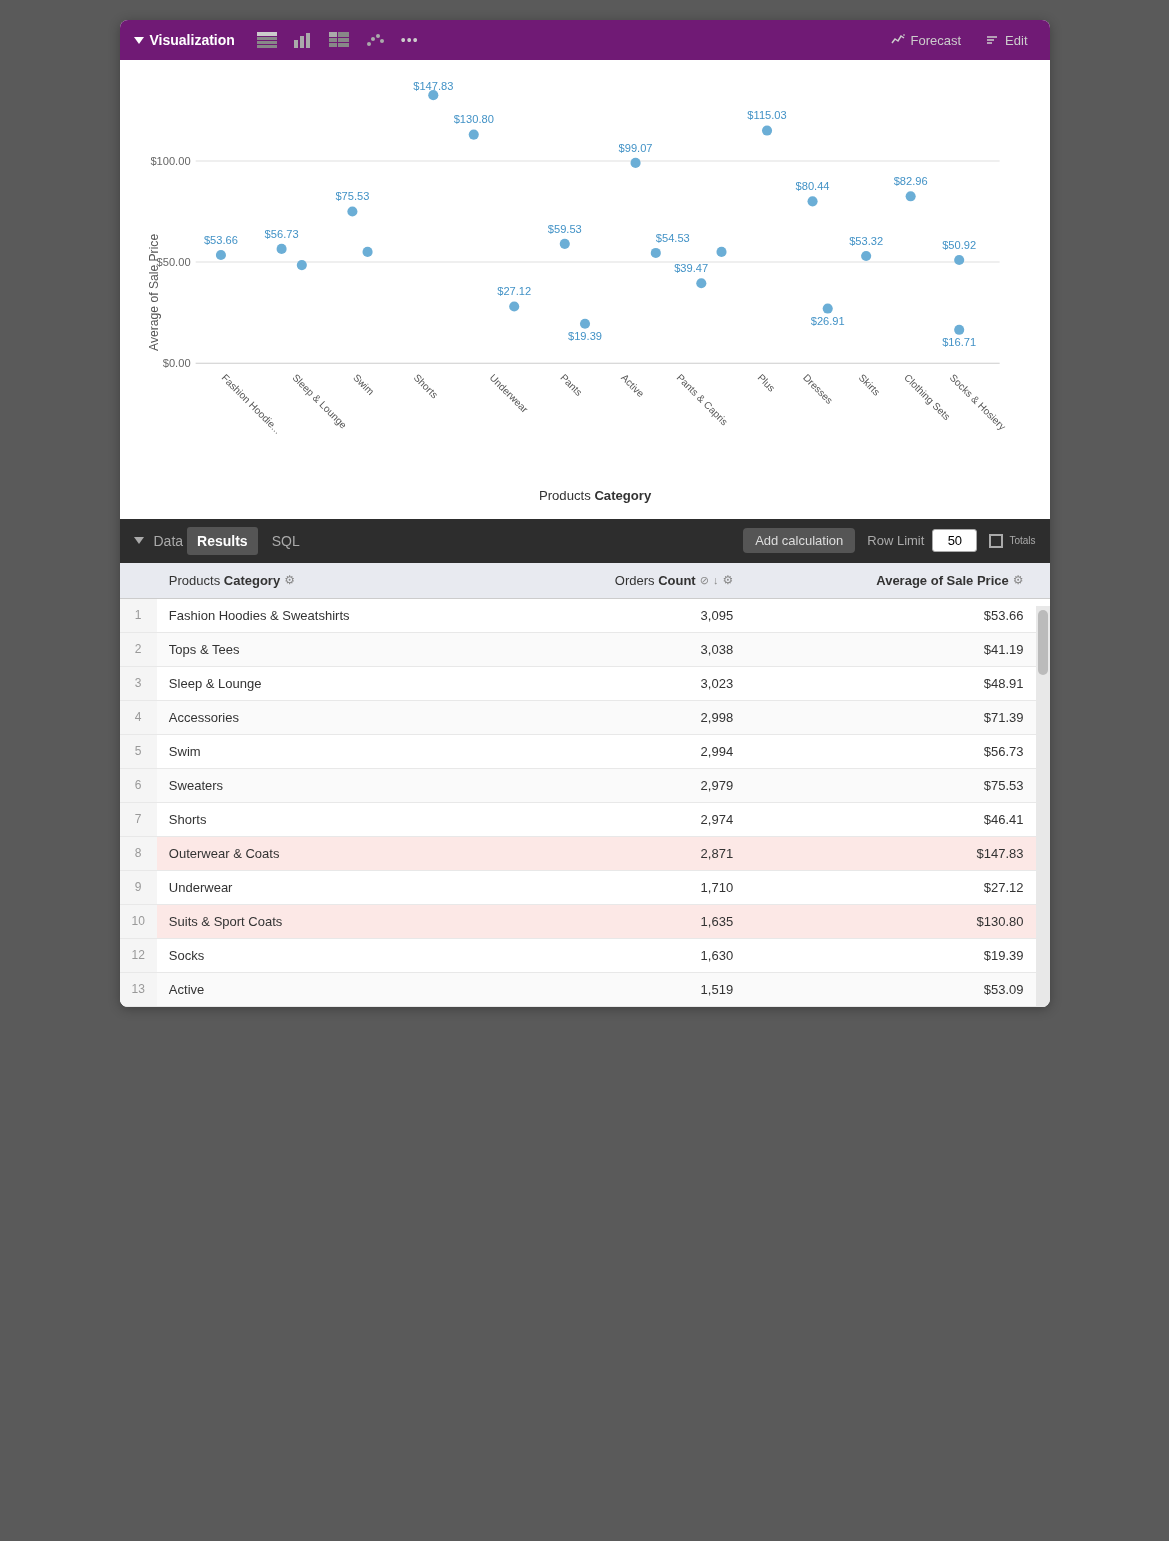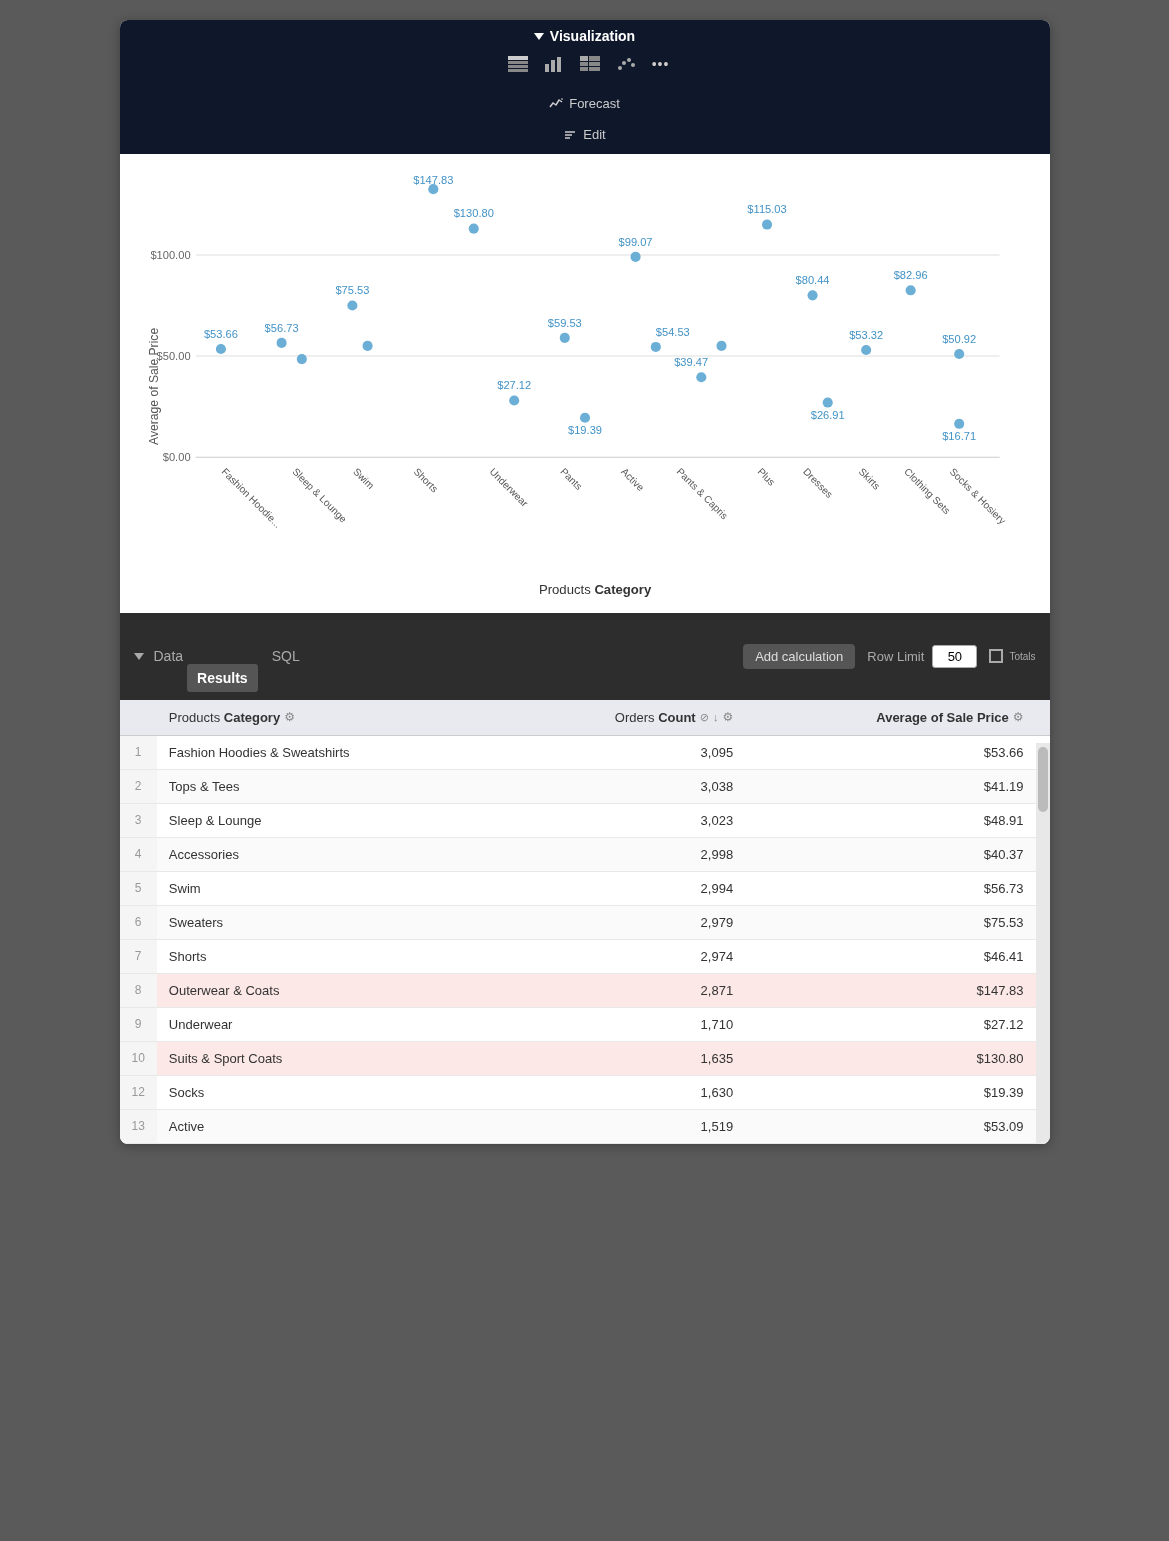--- a/index.html
+++ b/index.html
@@ -46,24 +46,23 @@
     .filters-text {
       font-size: 13px;
       color: #555;
     }
     .filters-text strong { font-weight: 600; }
 
     
     .viz-toolbar {
       display: flex;
       align-items: center;
-      background: #0f172a;
+      background: #701a75;
       padding: 8px 14px;
       gap: 8px;
-      flex-direction: column;
     }
     .viz-toggle {
       display: flex;
       align-items: center;
       gap: 6px;
       color: #fff;
       font-size: 14px;
       font-weight: 600;
       cursor: pointer;
     }
@@ -149,21 +148,20 @@
       color: #aaa;
       font-size: 14px;
       cursor: pointer;
       padding: 6px 10px;
       border-radius: 3px;
     }
     .tab-btn.active {
       background: #555;
       color: #fff;
       font-weight: 600;
-      margin-top: 43px;
     }
     .data-spacer { flex: 1; }
     .add-calc-btn {
       background: #555;
       border: none;
       color: #ddd;
       font-size: 13px;
       cursor: pointer;
       padding: 5px 12px;
       border-radius: 4px;
@@ -487,21 +485,21 @@
           <tr>
             <td class="row-num">3</td>
             <td>Sleep &amp; Lounge</td>
             <td class="numeric">3,023</td>
             <td class="numeric">$48.91</td>
           </tr>
           <tr>
             <td class="row-num">4</td>
             <td>Accessories</td>
             <td class="numeric">2,998</td>
-            <td class="numeric">$40.37</td>
+            <td class="numeric">$71.39</td>
           </tr>
           <tr>
             <td class="row-num">5</td>
             <td>Swim</td>
             <td class="numeric">2,994</td>
             <td class="numeric">$56.73</td>
           </tr>
           <tr>
             <td class="row-num">6</td>
             <td>Sweaters</td>

